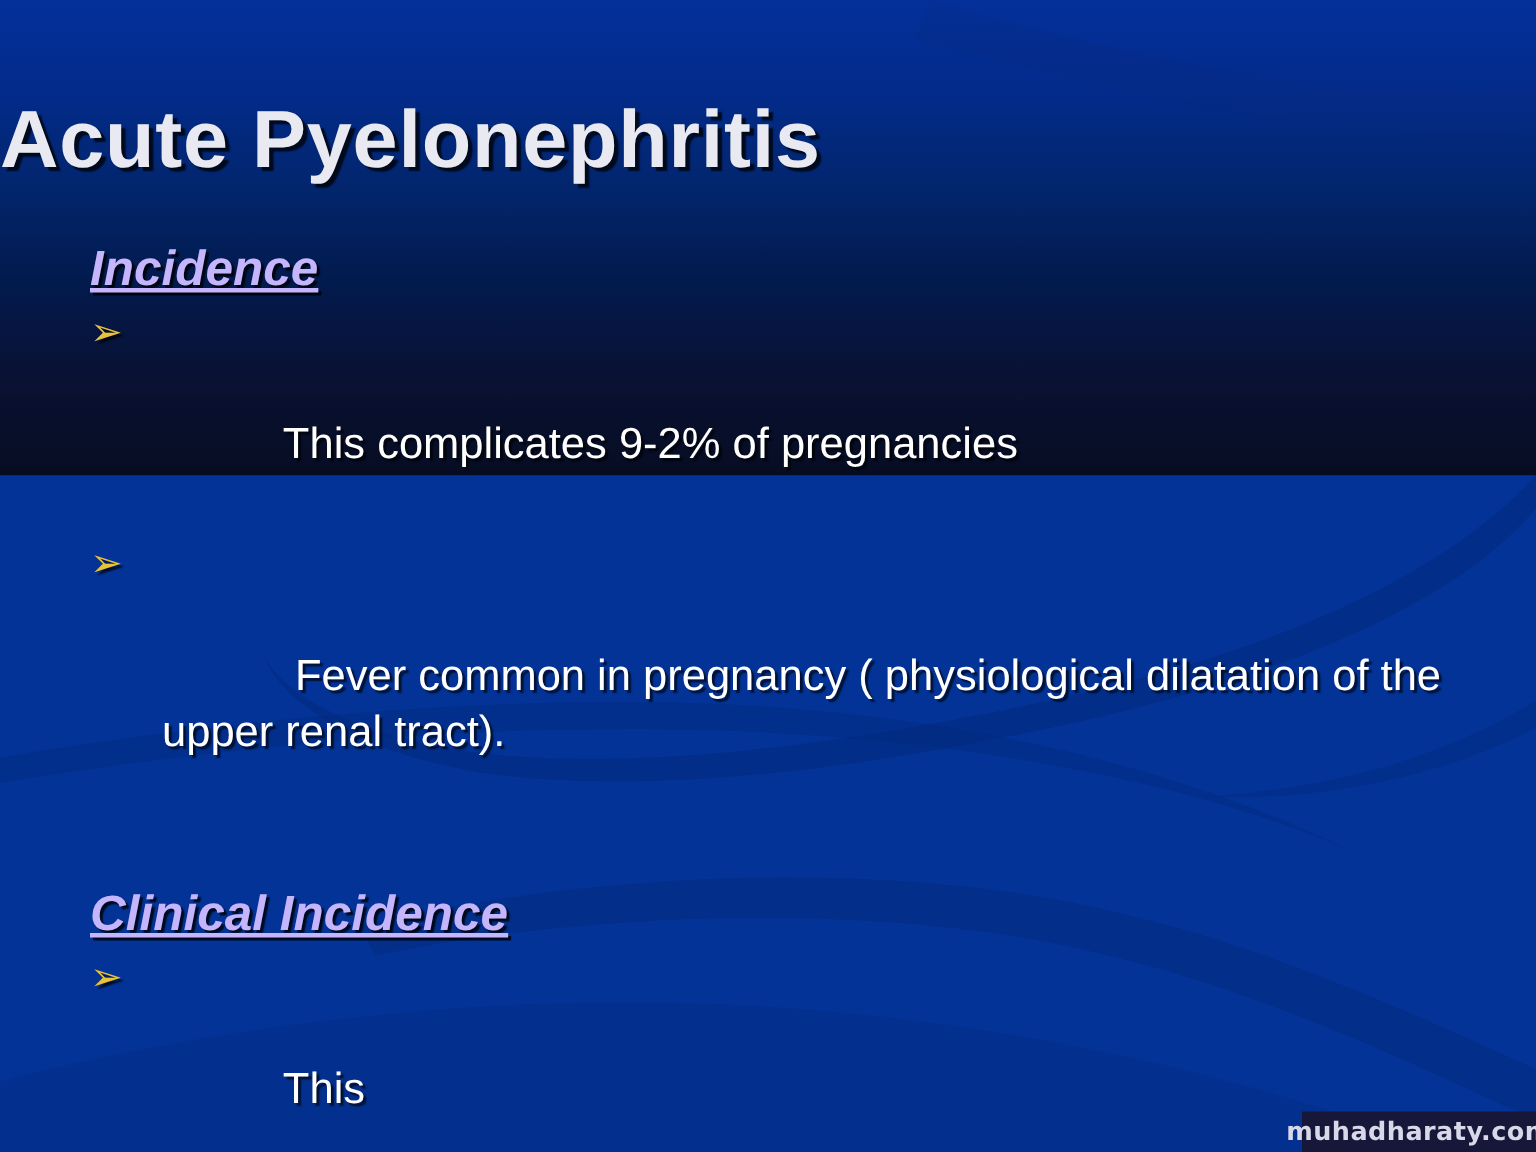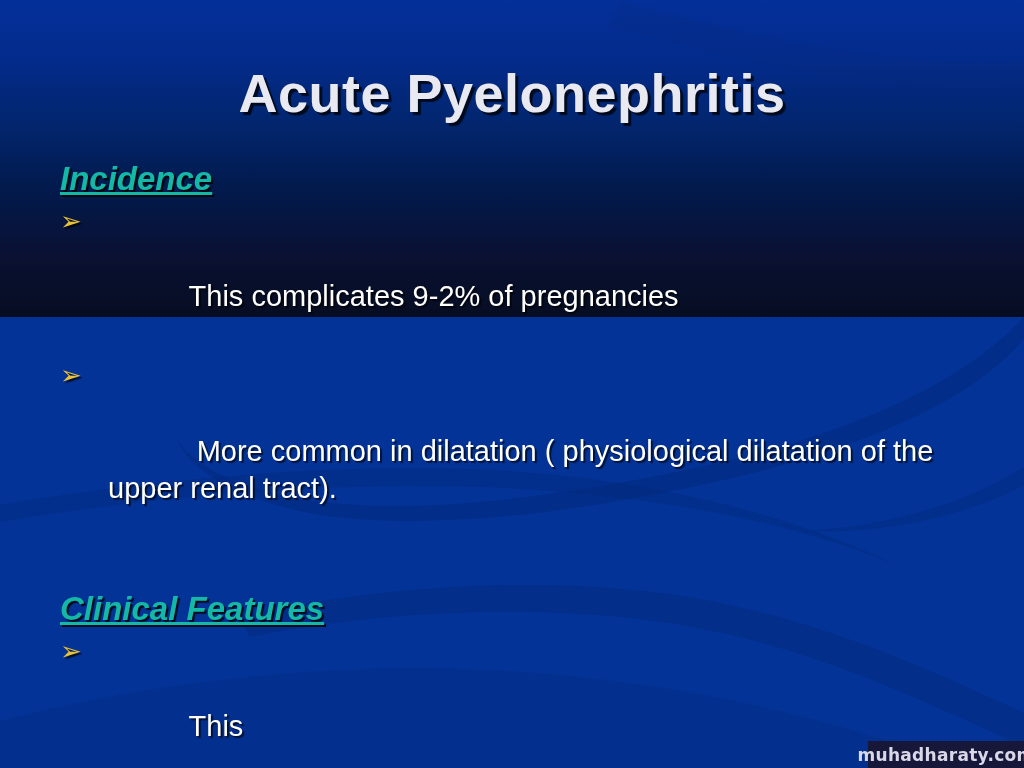--- a/index.html
+++ b/index.html
@@ -58,42 +58,41 @@
     pointer-events: none;
     opacity: .55;
   }
 
   
   .title {
     position: absolute;
     left: 0;
     top: 62px;
     width: 1024px;
-    text-align: center;
     font-size: 54px;
     font-weight: bold;
     color: #e9e9f2;
     letter-spacing: .5px;
     text-shadow: 3px 3px 1px rgba(0,0,0,.75);
     white-space: nowrap;
   }
 
   
   .body-area {
     position: absolute;
     left: 56px;
     top: 160px;
     width: 930px;
   }
 
   .section-heading {
     font-size: 33px;
     font-weight: bold;
     font-style: italic;
-    color: #14b8a6;
+    color: #c4b5fd;
     text-decoration: underline;
     text-shadow: 2px 2px 1px rgba(0,0,0,.8);
     margin: 0 0 6px 4px;
     display: block;
     white-space: nowrap;
   }
 
   ul.bullets {
     list-style: none;
     margin: 0;
@@ -173,29 +172,29 @@
 
     <div>
       <span class="section-heading">Incidence</span>
       <ul class="bullets">
         <li>
           <span class="bullet-icon">➢</span>
           <span>This complicates 9-2% of pregnancies</span>
         </li>
         <li>
           <span class="bullet-icon">➢</span>
-          <span> More common in dilatation ( physiological dilatation of the upper renal tract).</span>
+          <span> Fever common in pregnancy ( physiological dilatation of the upper renal tract).</span>
         </li>
       </ul>
     </div>
 
     <div class="gap"></div>
 
     <div>
-      <span class="section-heading">Clinical Features</span>
+      <span class="section-heading">Clinical Incidence</span>
       <ul class="bullets">
         <li>
           <span class="bullet-icon">➢</span>
           <span>This</span>
         </li>
 
       </ul>
     </div>
 
   </div>

